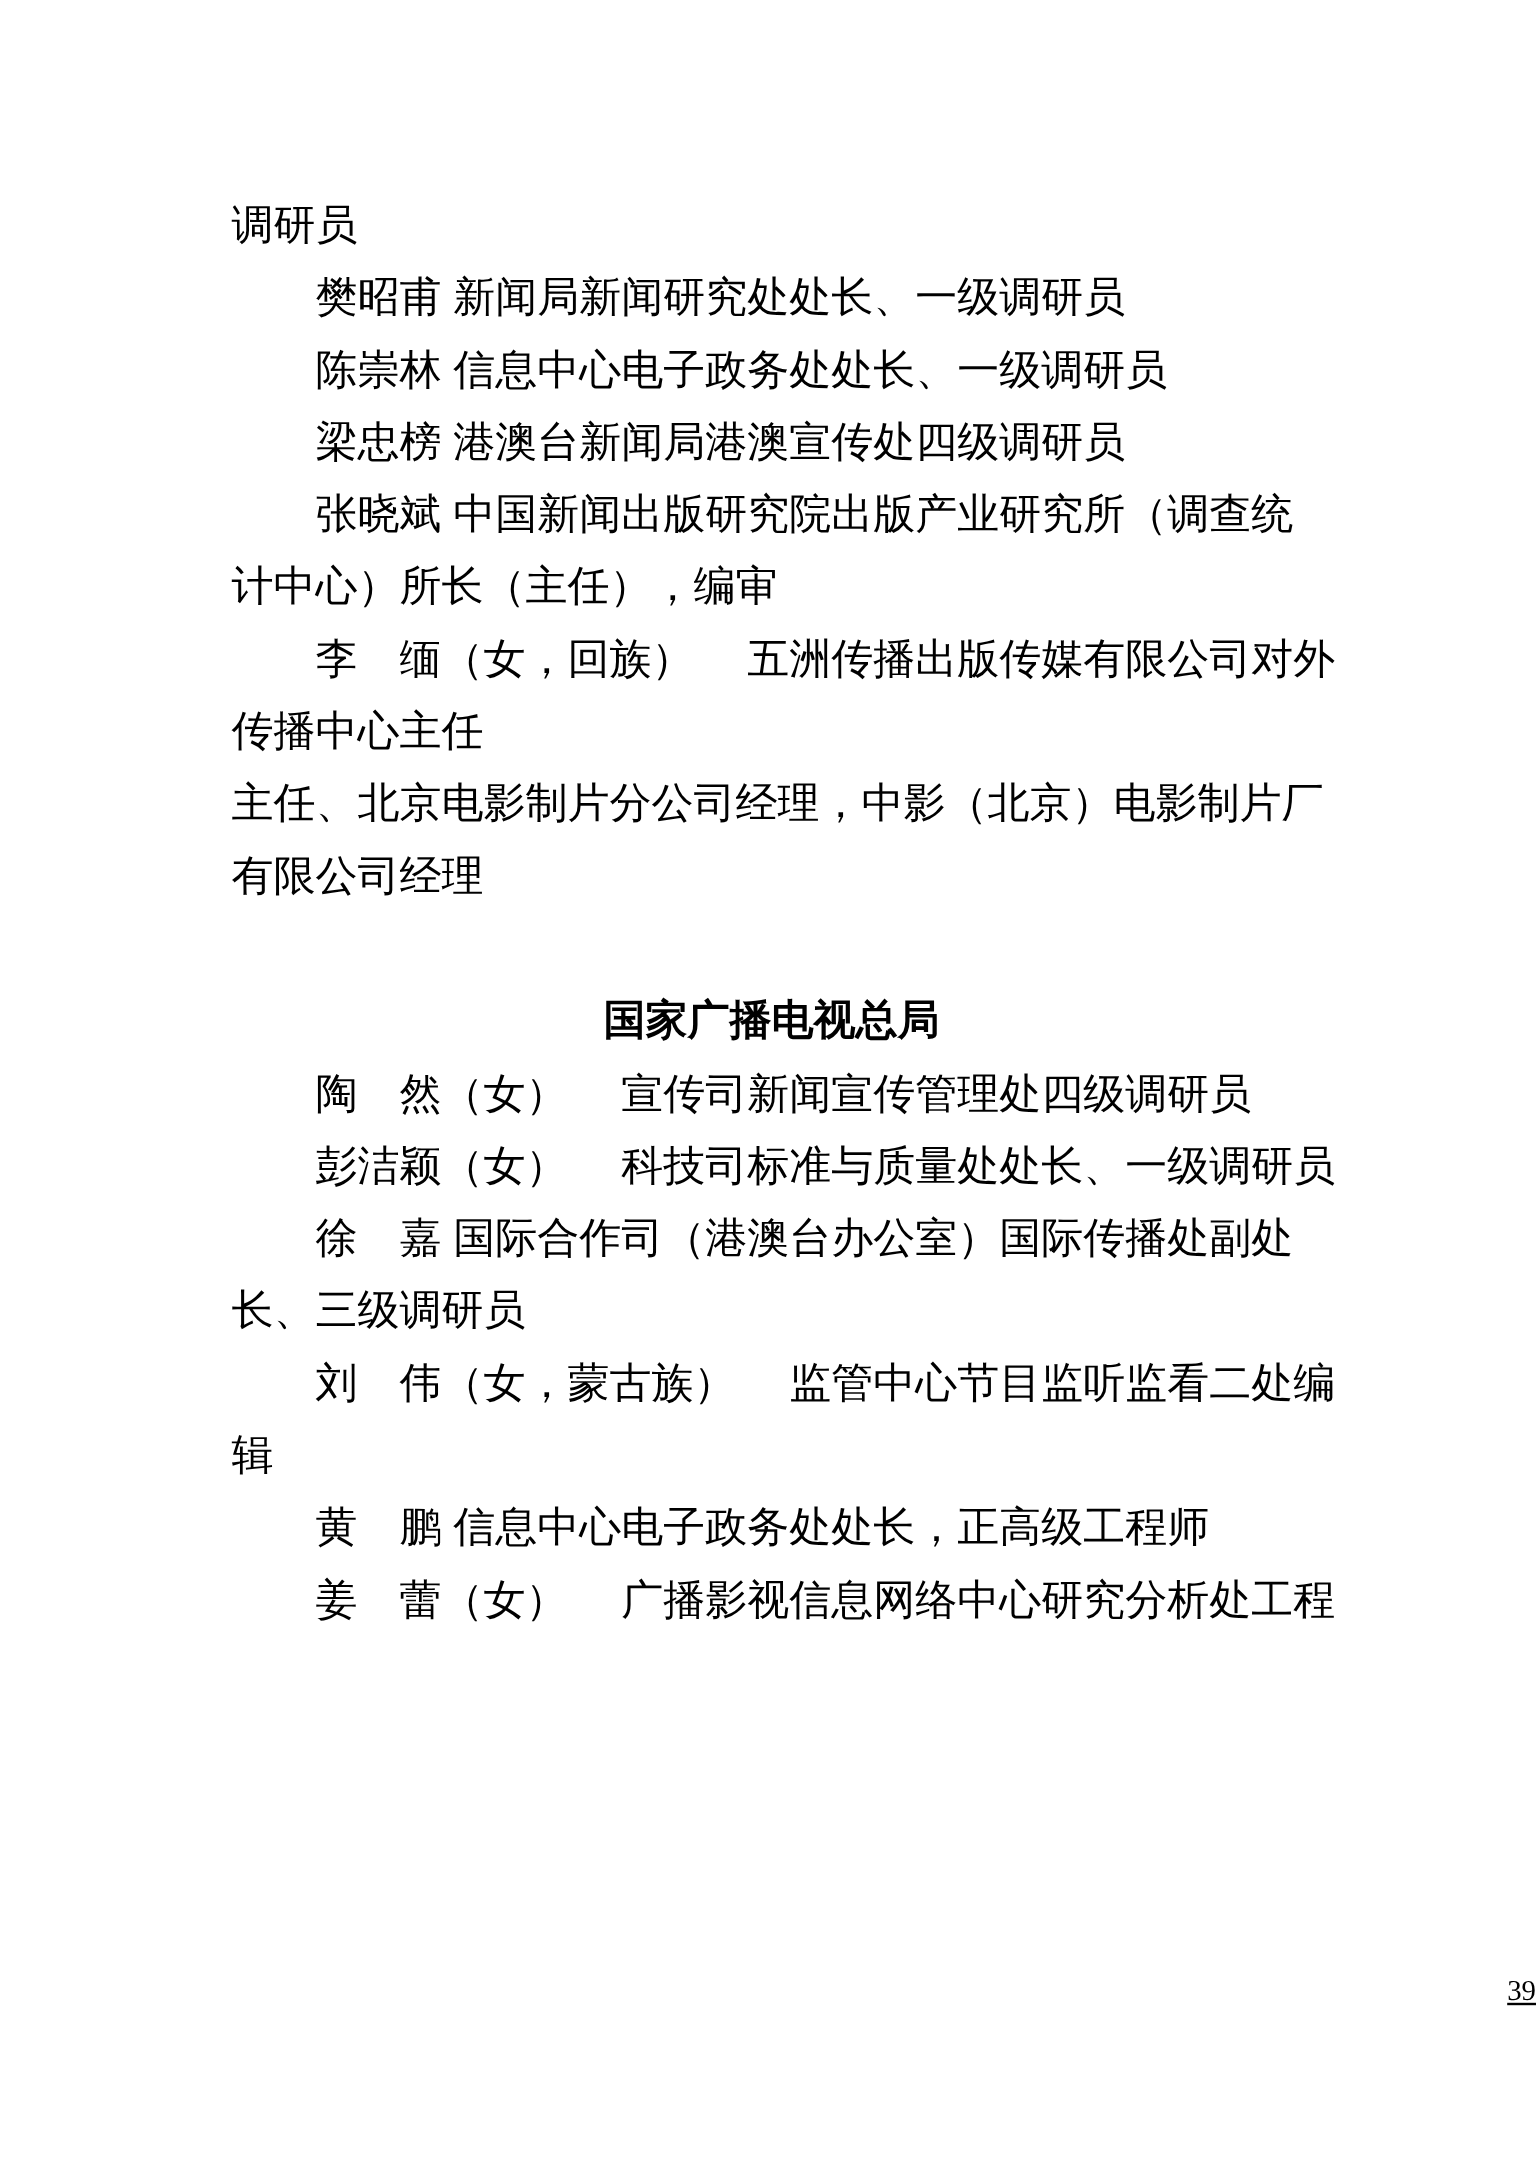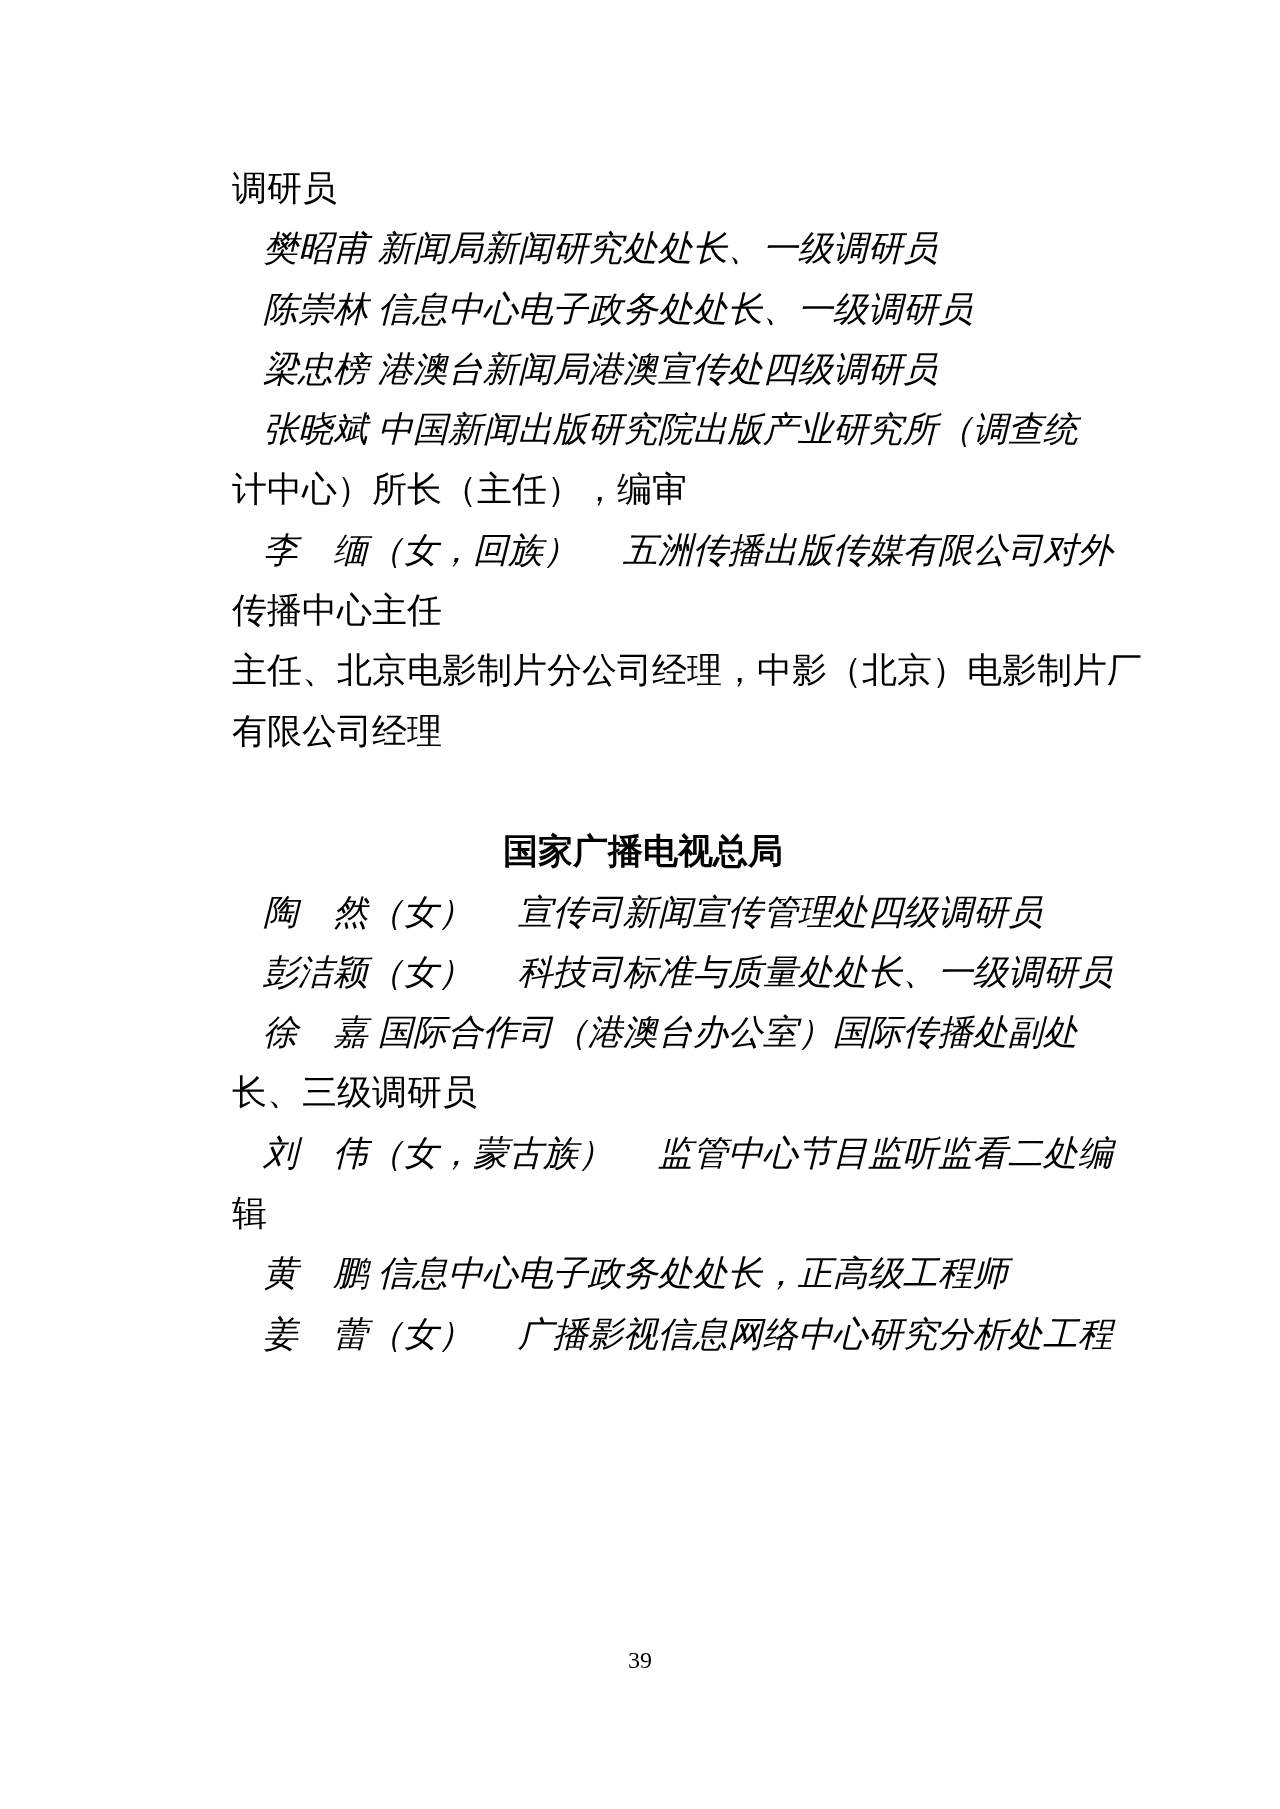--- a/index.html
+++ b/index.html
@@ -19,37 +19,38 @@
     top: 158px;
     width: 900px;
     font-size: 35px;
     line-height: 60.3px;
     letter-spacing: 0;
   }
   .line {
     white-space: pre;
     min-height: 60.3px;
   }
-  .indent { padding-left: 70px; font-style: italic; }
-  .flush  { padding-left: 0; margin-left: 39px; }
+  .indent { padding-left: 70px; }
+  .flush  { padding-left: 0; }
   .blank  { height: 60.3px; }
   .heading {
     text-align: center;
     font-weight: bold;
     padding-left: 0;
   }
   .pageno {
     position: absolute;
     top: 1645px;
     left: 0;
     width: 100%;
-    text-align: center;
+    text-align: right;
     font-family: "Liberation Serif", "DejaVu Serif", serif;
     font-size: 24px;
     line-height: 30px;
+    text-decoration: underline;
   }
 </style>
 </head>
 <body>
 
 <div class="page">
   <div class="content">
     <div class="line flush">调研员</div>
     <div class="line indent">樊昭甫 新闻局新闻研究处处长、一级调研员</div>
     <div class="line indent">陈崇林 信息中心电子政务处处长、一级调研员</div>

